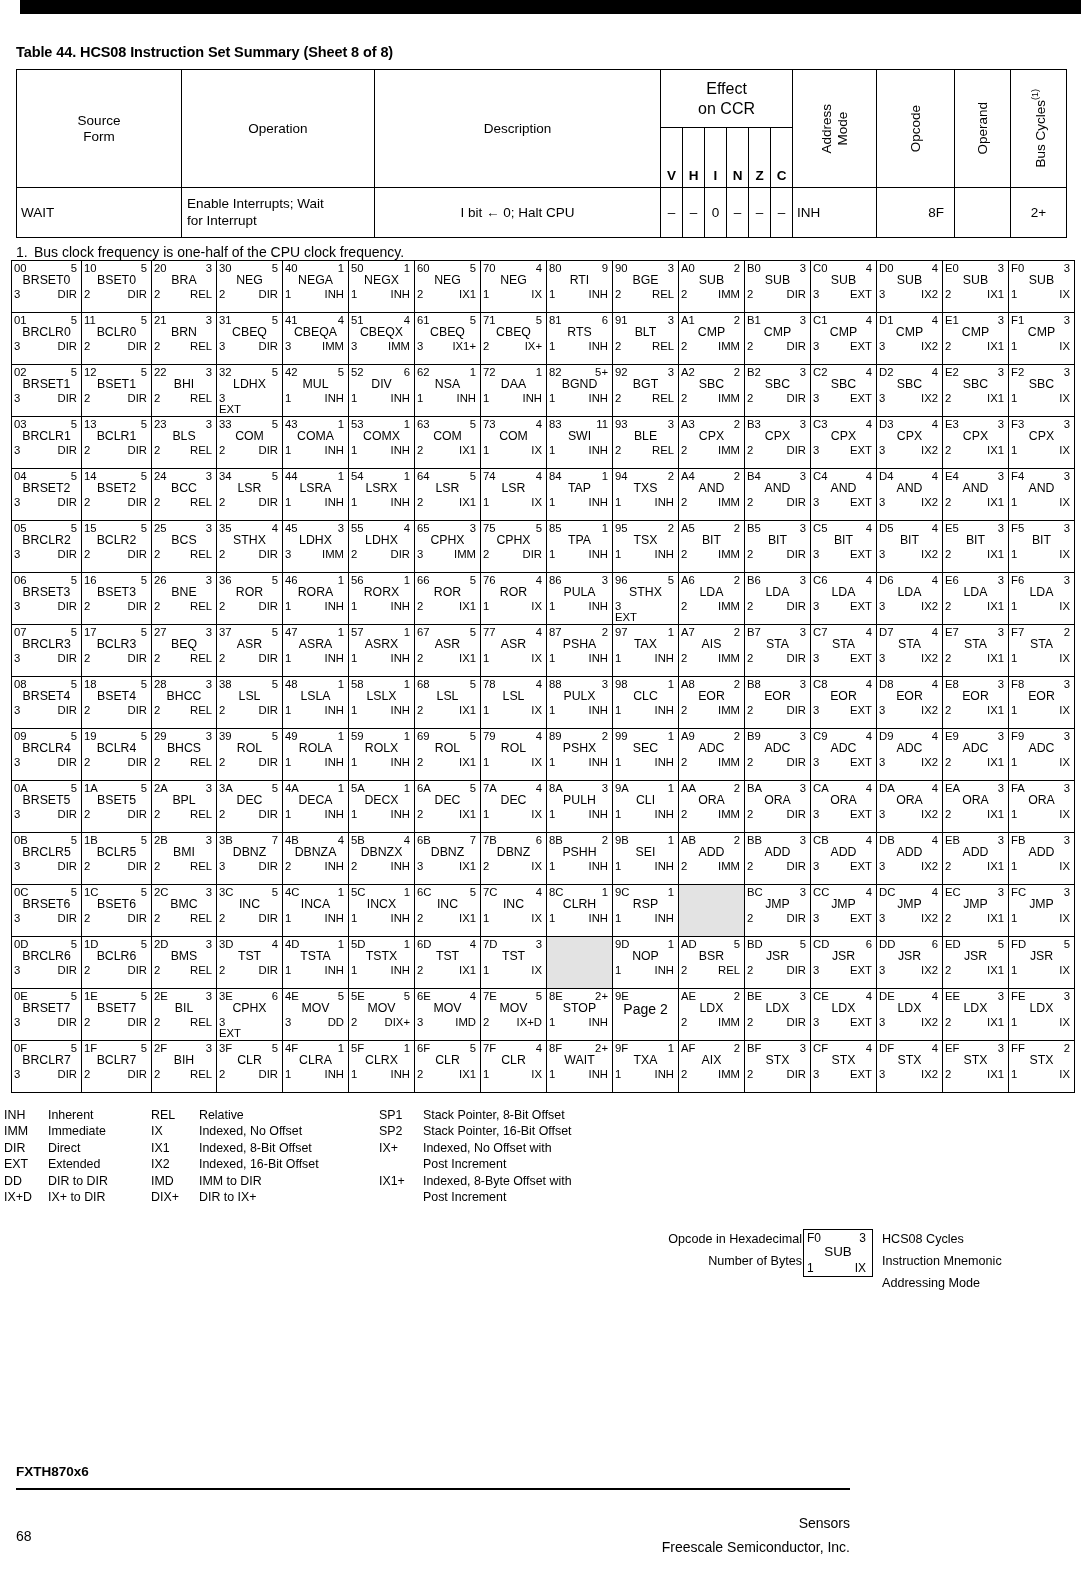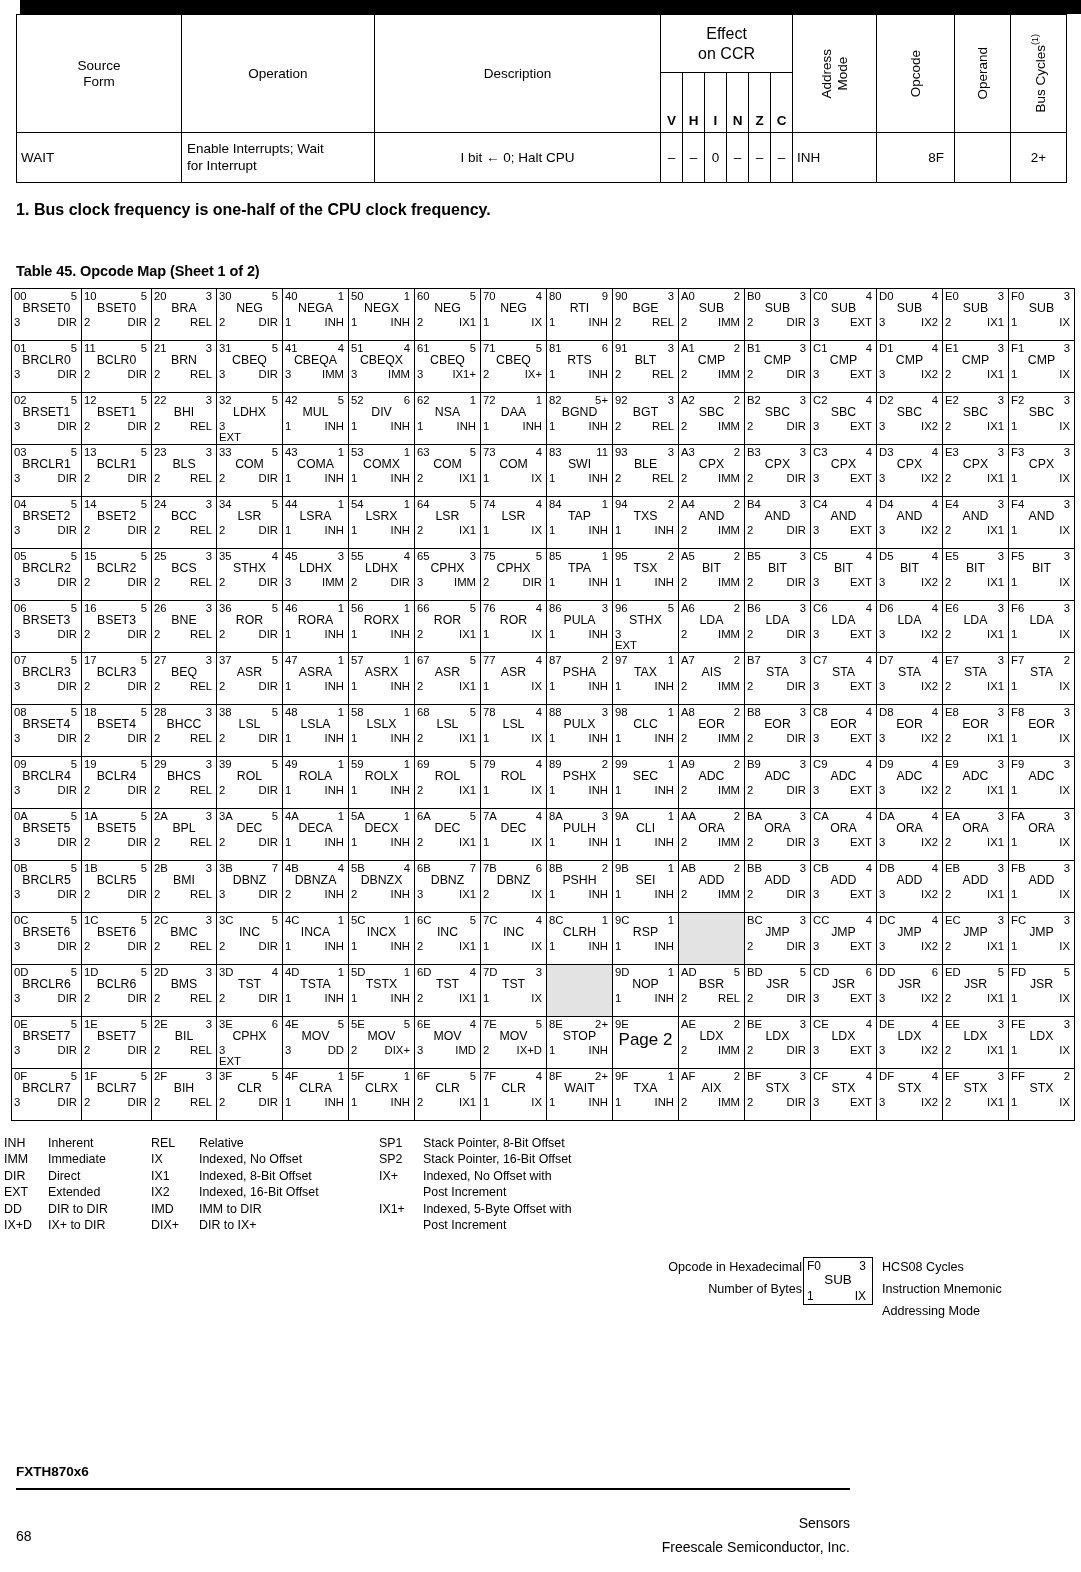--- a/index.html
+++ b/index.html
@@ -91,23 +91,22 @@
     padding-bottom: 4px;
   }
   .t44 .body-row td { height: 50px; font-size: 13.5px; }
   .t44 .lft { text-align: left; padding-left: 4px; }
   .t44 .ctr { text-align: center; }
   .t44 .op2 { text-align: left; padding-left: 5px; line-height: 1.25; }
   .t44 .rgt { text-align: right; padding-right: 10px; }
   .sup { font-size: 9px; vertical-align: super; }
 
   .footnote {
-    margin: 18px 0 0 16px;
-    font-size: 16px;
-    font-weight: bold;
+    margin: 6px 0 0 16px;
+    font-size: 14px;
   }
   .footnote .fn-num { display: inline-block; width: 18px; }
 
   
   table.t45 {
     border-collapse: collapse;
     margin-left: 11px;
     table-layout: fixed;
     width: 1059px;
   }
@@ -130,21 +129,21 @@
     font-size: 11.3px;
     line-height: 1.12;
   }
   .c-op   { position: absolute; left: 2px;  top: 1px; }
   .c-cyc  { position: absolute; right: 4px; top: 1px; }
   .c-mn   { position: absolute; left: 0; right: 0; top: 13px; text-align: center; font-size: 12.3px; }
   .c-byt  { position: absolute; left: 2px;  top: 27px; }
   .c-mode { position: absolute; right: 4px; top: 27px; }
   .c-mode2{ position: absolute; left: 2px;  top: 38px; }
   .shaded { background: #e3e3e3; }
-  .c-page { position: absolute; left: 0; right: 0; top: 13px; text-align: center; font-size: 17px; }
+  .c-page { position: absolute; left: 0; right: 0; top: 13px; text-align: center; font-size: 14px; }
 
   
   .legend {
     margin-left: 4px;
     margin-top: 14px;
     font-size: 12.4px;
     line-height: 1.32;
     display: flex;
   }
   .legend-col { display: grid; grid-template-columns: auto auto; }
@@ -222,20 +221,21 @@
 </style>
 </head>
 <body>
 
 <div class="topbar">
   <div class="topbar-notch"></div>
 </div>
 
 <div class="page">
 
+  <div class="tbl-title">Table 44. HCS08 Instruction Set Summary (Sheet 8 of 8)</div>
 
   <table class="t44">
     <colgroup>
       <col style="width:165px">
         <col style="width:193px">
         <col style="width:286px">
       <col style="width:22px">
         <col style="width:22px">
         <col style="width:22px">
       <col style="width:22px">
@@ -308,21 +308,20 @@
         <td class="rgt"></td>
         <td class="ctr">2+</td>
       </tr>
     </tbody>
   </table>
 
   <div class="footnote">
     <span class="fn-num">1.</span><span>Bus clock frequency is one-half of the CPU clock frequency.</span>
   </div>
 
-  <div class="tbl-title" style="margin-top:44px;">Table 45. Opcode Map (Sheet 1 of 2)</div>
 
   <table class="t45">
     <colgroup id="t45-cols">
         <col style="width: 70px;">
         <col style="width: 70px;">
         <col style="width: 65px;">
         <col style="width: 66px;">
         <col style="width: 66px;">
         <col style="width: 66px;">
         <col style="width: 66px;">
@@ -2696,21 +2695,21 @@
     <div class="legend-col c3" id="legend-col-3">
         <div class="lg-k">SP1</div>
         <div class="lg-v">Stack Pointer, 8-Bit Offset</div>
         <div class="lg-k">SP2</div>
         <div class="lg-v">Stack Pointer, 16-Bit Offset</div>
         <div class="lg-k">IX+</div>
         <div class="lg-v">Indexed, No Offset with</div>
         <div class="lg-k"></div>
         <div class="lg-v">Post Increment</div>
         <div class="lg-k">IX1+</div>
-        <div class="lg-v">Indexed, 5-Byte Offset with</div>
+        <div class="lg-v">Indexed, 8-Byte Offset with</div>
         <div class="lg-k"></div>
         <div class="lg-v">Post Increment</div>
       </div>
   </div>
 
   <div class="keybox">
     <div class="key-left">
       <div>Opcode in Hexadecimal</div>
       <div>Number of Bytes</div>
     </div>

